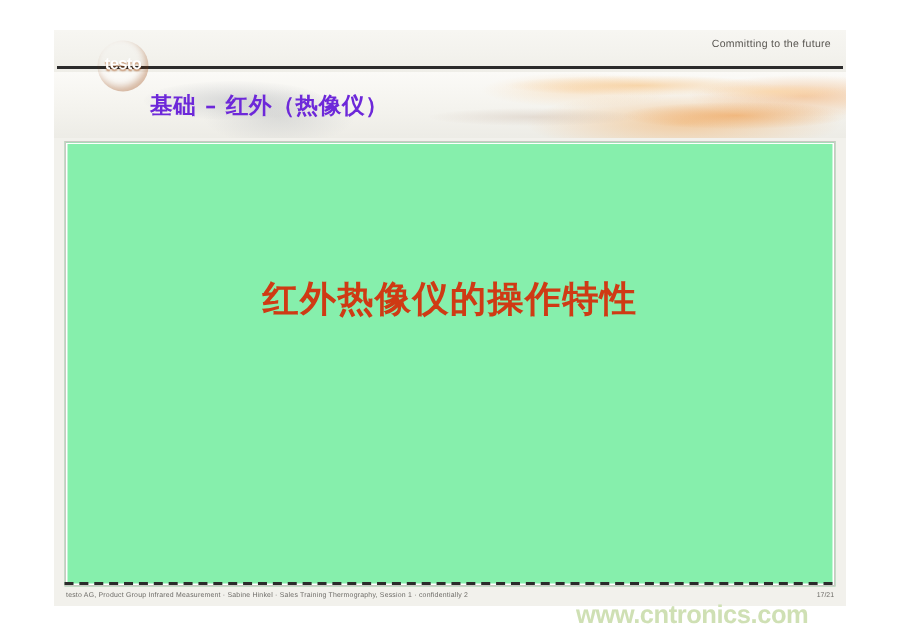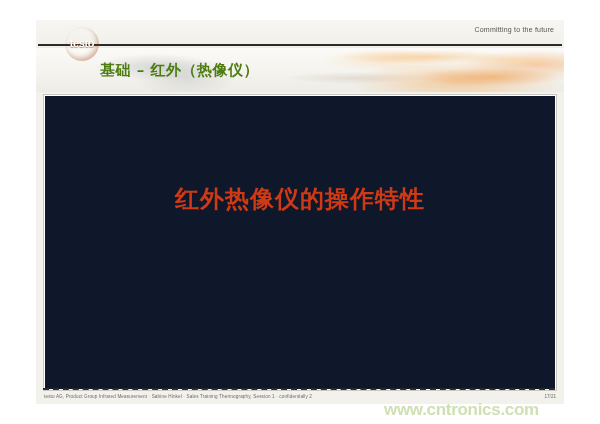--- a/index.html
+++ b/index.html
@@ -102,33 +102,33 @@
     border-radius: 50%;
     pointer-events: none;
   }
   #title-text {
     position: absolute;
     left: 64px;
     top: 41px;
     font-family: "DejaVu Serif", serif;
     font-size: 15px;
     font-weight: bold;
-    color: #4d7c0f;
+    color: #6d28d9;
     letter-spacing: .5px;
     z-index: 4;
   }
 
   
   #body-panel {
     position: absolute;
     left: 7px;
     top: 74px;
     width: 512px;
     height: 295px;
-    background: #0f172a;
+    background: #86efac;
     border: 1px solid #c9c8c2;
     box-shadow: 0 0 0 1px #ffffff inset;
   }
   #headline {
     position: absolute;
     left: 0;
     top: 88px;
     width: 512px;
     text-align: center;
     font-family: "DejaVu Sans", sans-serif;

